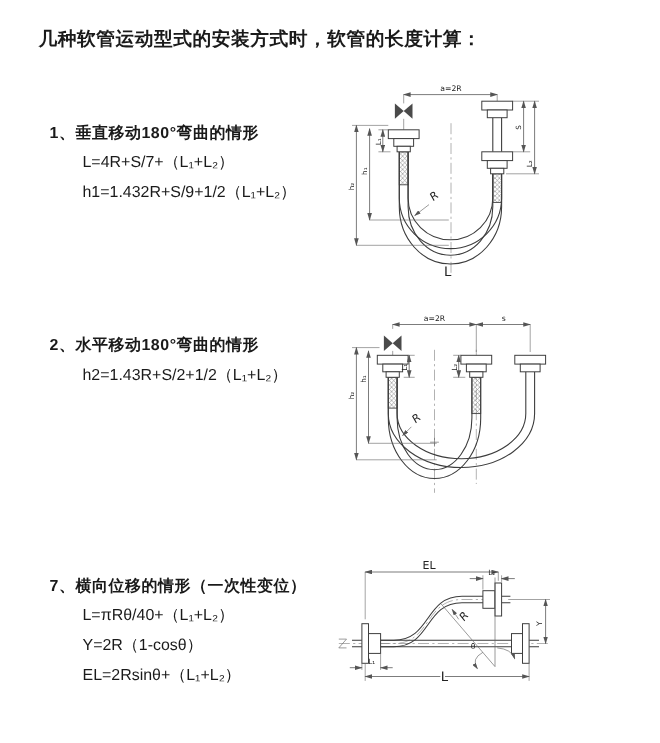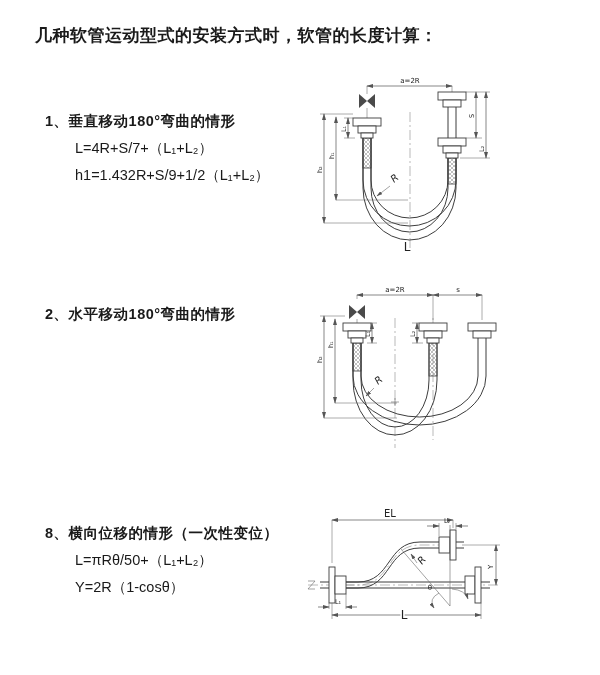--- a/index.html
+++ b/index.html
@@ -37,26 +37,28 @@
 <div class="page-title">几种软管运动型式的安装方式时，软管的长度计算：</div>
 
 <div class="section" id="section-1">
   <div class="sec-heading">1、垂直移动180°弯曲的情形</div>
   <div class="formula">L=4R+S/7+（L₁+L₂）</div>
   <div class="formula">h1=1.432R+S/9+1/2（L₁+L₂）</div>
 </div>
 
 <div class="section" id="section-2">
   <div class="sec-heading">2、水平移动180°弯曲的情形</div>
+  <div class="formula">h2=1.43R+S/2+1/2（L₁+L₂）</div>
 </div>
 
 <div class="section" id="section-3">
-  <div class="sec-heading">8、横向位移的情形（一次性变位）</div>
-  <div class="formula">L=πRθ/50+（L₁+L₂）</div>
+  <div class="sec-heading">7、横向位移的情形（一次性变位）</div>
+  <div class="formula">L=πRθ/40+（L₁+L₂）</div>
   <div class="formula">Y=2R（1-cosθ）</div>
+  <div class="formula">EL=2Rsinθ+（L₁+L₂）</div>
 </div>
 
 <svg class="diag" id="diag1" width="285" height="195" viewBox="0 0 285 195">
   <defs>
     <marker id="a1" viewBox="0 0 10 6" refX="9" refY="3" markerWidth="10" markerHeight="6" orient="auto-start-reverse">
         <path d="M0,0L10,3L0,6z" fill="#555"></path>
       </marker>
     <pattern id="h1p" width="4" height="4" patternUnits="userSpaceOnUse">
       <path d="M0,0L4,4M4,0L0,4" stroke="#808080" stroke-width=".5"></path>
     </pattern>

